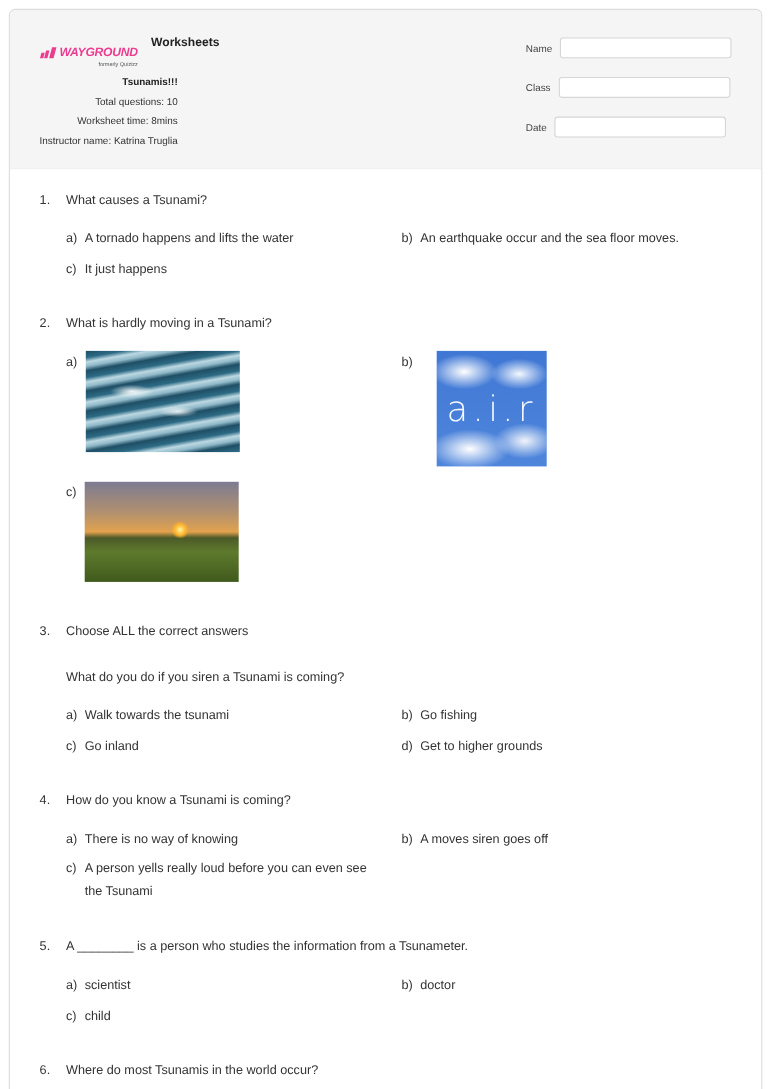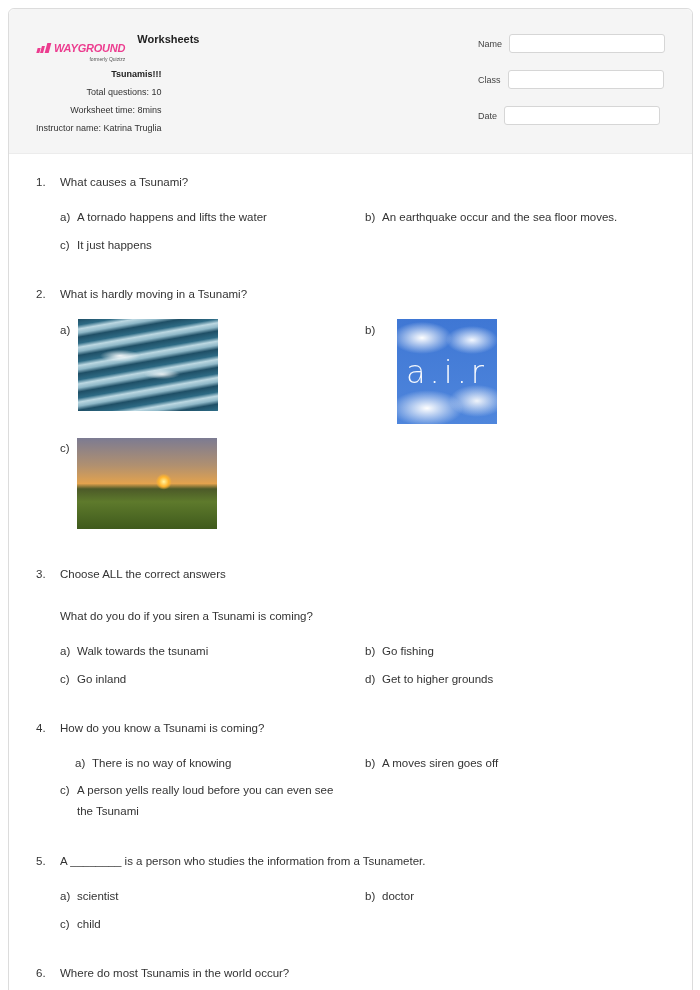--- a/index.html
+++ b/index.html
@@ -116,21 +116,21 @@
   <div class="opt" style="top:610px;left:60px">What do you do if you siren a Tsunami is coming?</div>
   <div class="opt" style="top:645px;left:60px"><span class="letter">a)</span><span>Walk towards the tsunami</span></div>
   <div class="opt" style="top:645px;left:365px"><span class="letter">b)</span><span>Go fishing</span></div>
   <div class="opt" style="top:673px;left:60px"><span class="letter">c)</span><span>Go inland</span></div>
   <div class="opt" style="top:673px;left:365px"><span class="letter">d)</span><span>Get to higher grounds</span></div>
 
   <div class="q" style="top:722px;left:36px">
     <span class="qnum">4.</span>
     <span class="qtext">How do you know a Tsunami is coming?</span>
   </div>
-  <div class="opt" style="top:757px;left:75px"><span class="letter">a)</span><span>There is no way of knowing</span></div>
+  <div class="opt" style="top:757px;left:60px"><span class="letter">a)</span><span>There is no way of knowing</span></div>
   <div class="opt" style="top:757px;left:365px"><span class="letter">b)</span><span>A moves siren goes off</span></div>
   <div class="opt opt-wrap" style="top:780px;left:60px;display:flex">
       <span class="letter" style="flex:0 0 17px">c)</span>
       <span style="width:270px">A person yells really loud before you can even see the Tsunami</span>
     </div>
 
   <div class="q" style="top:855px;left:36px">
     <span class="qnum">5.</span>
     <span class="qtext">A ________ is a person who studies the information from a Tsunameter.</span>
   </div>

